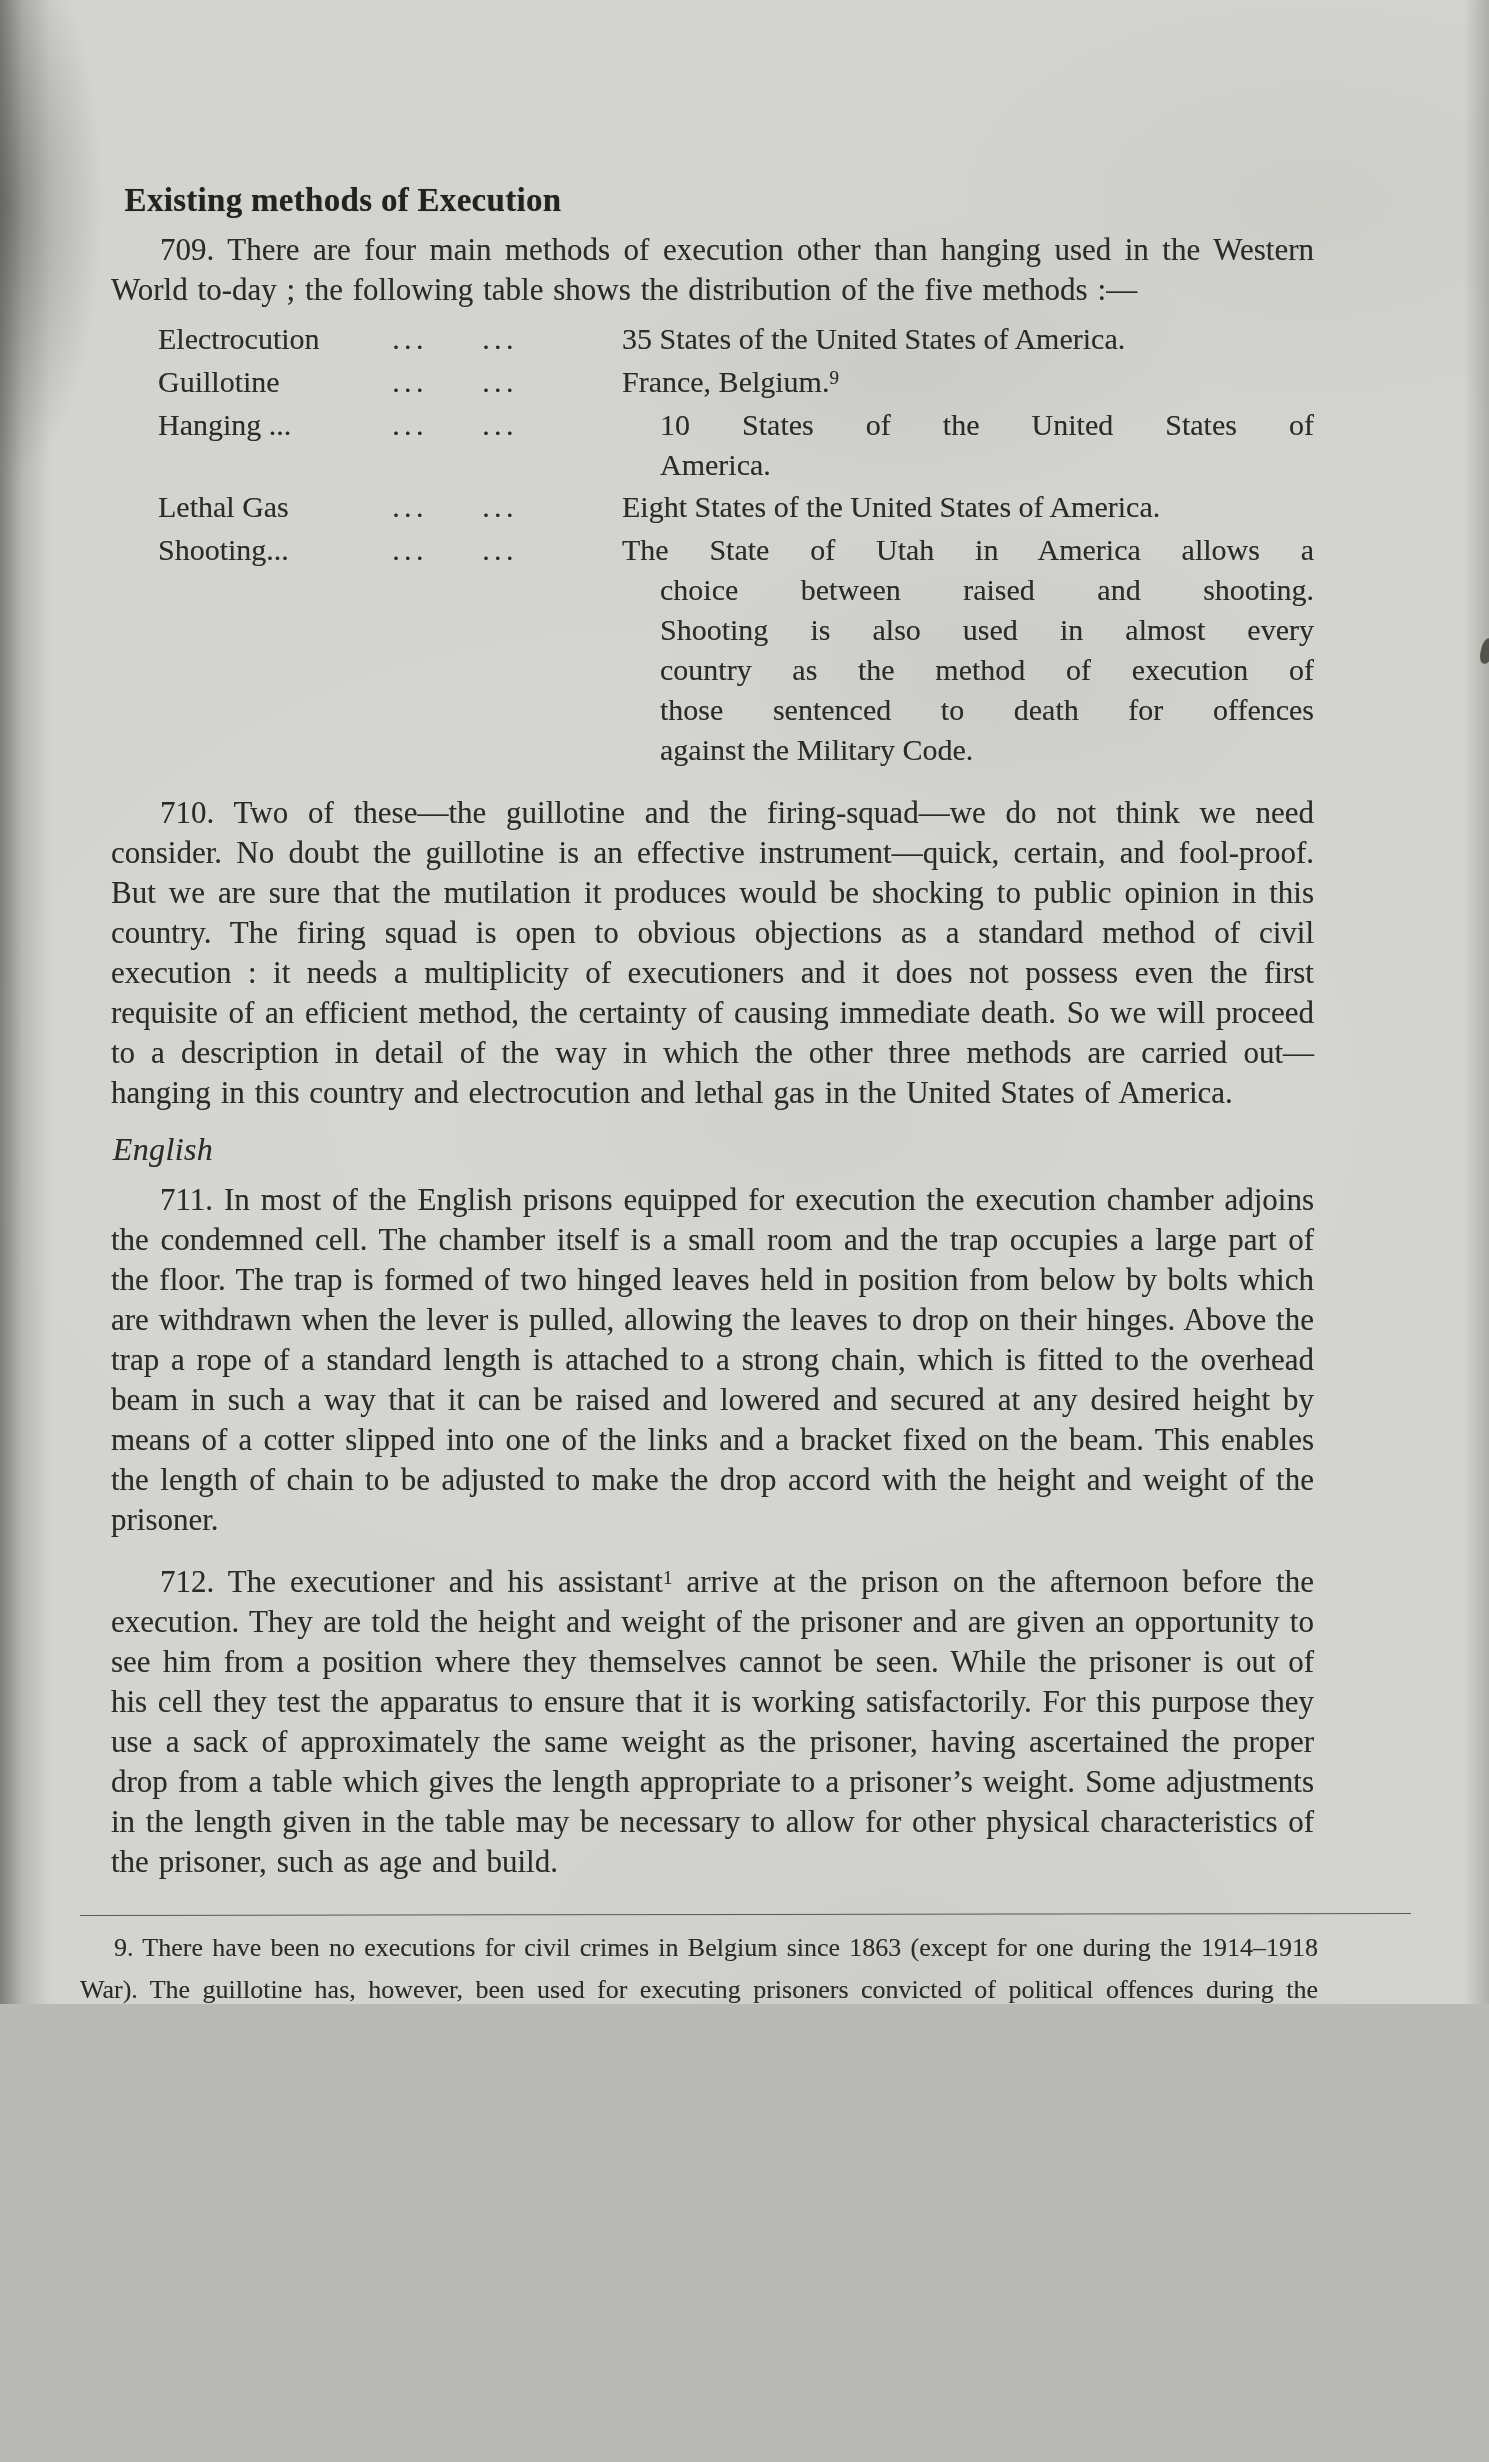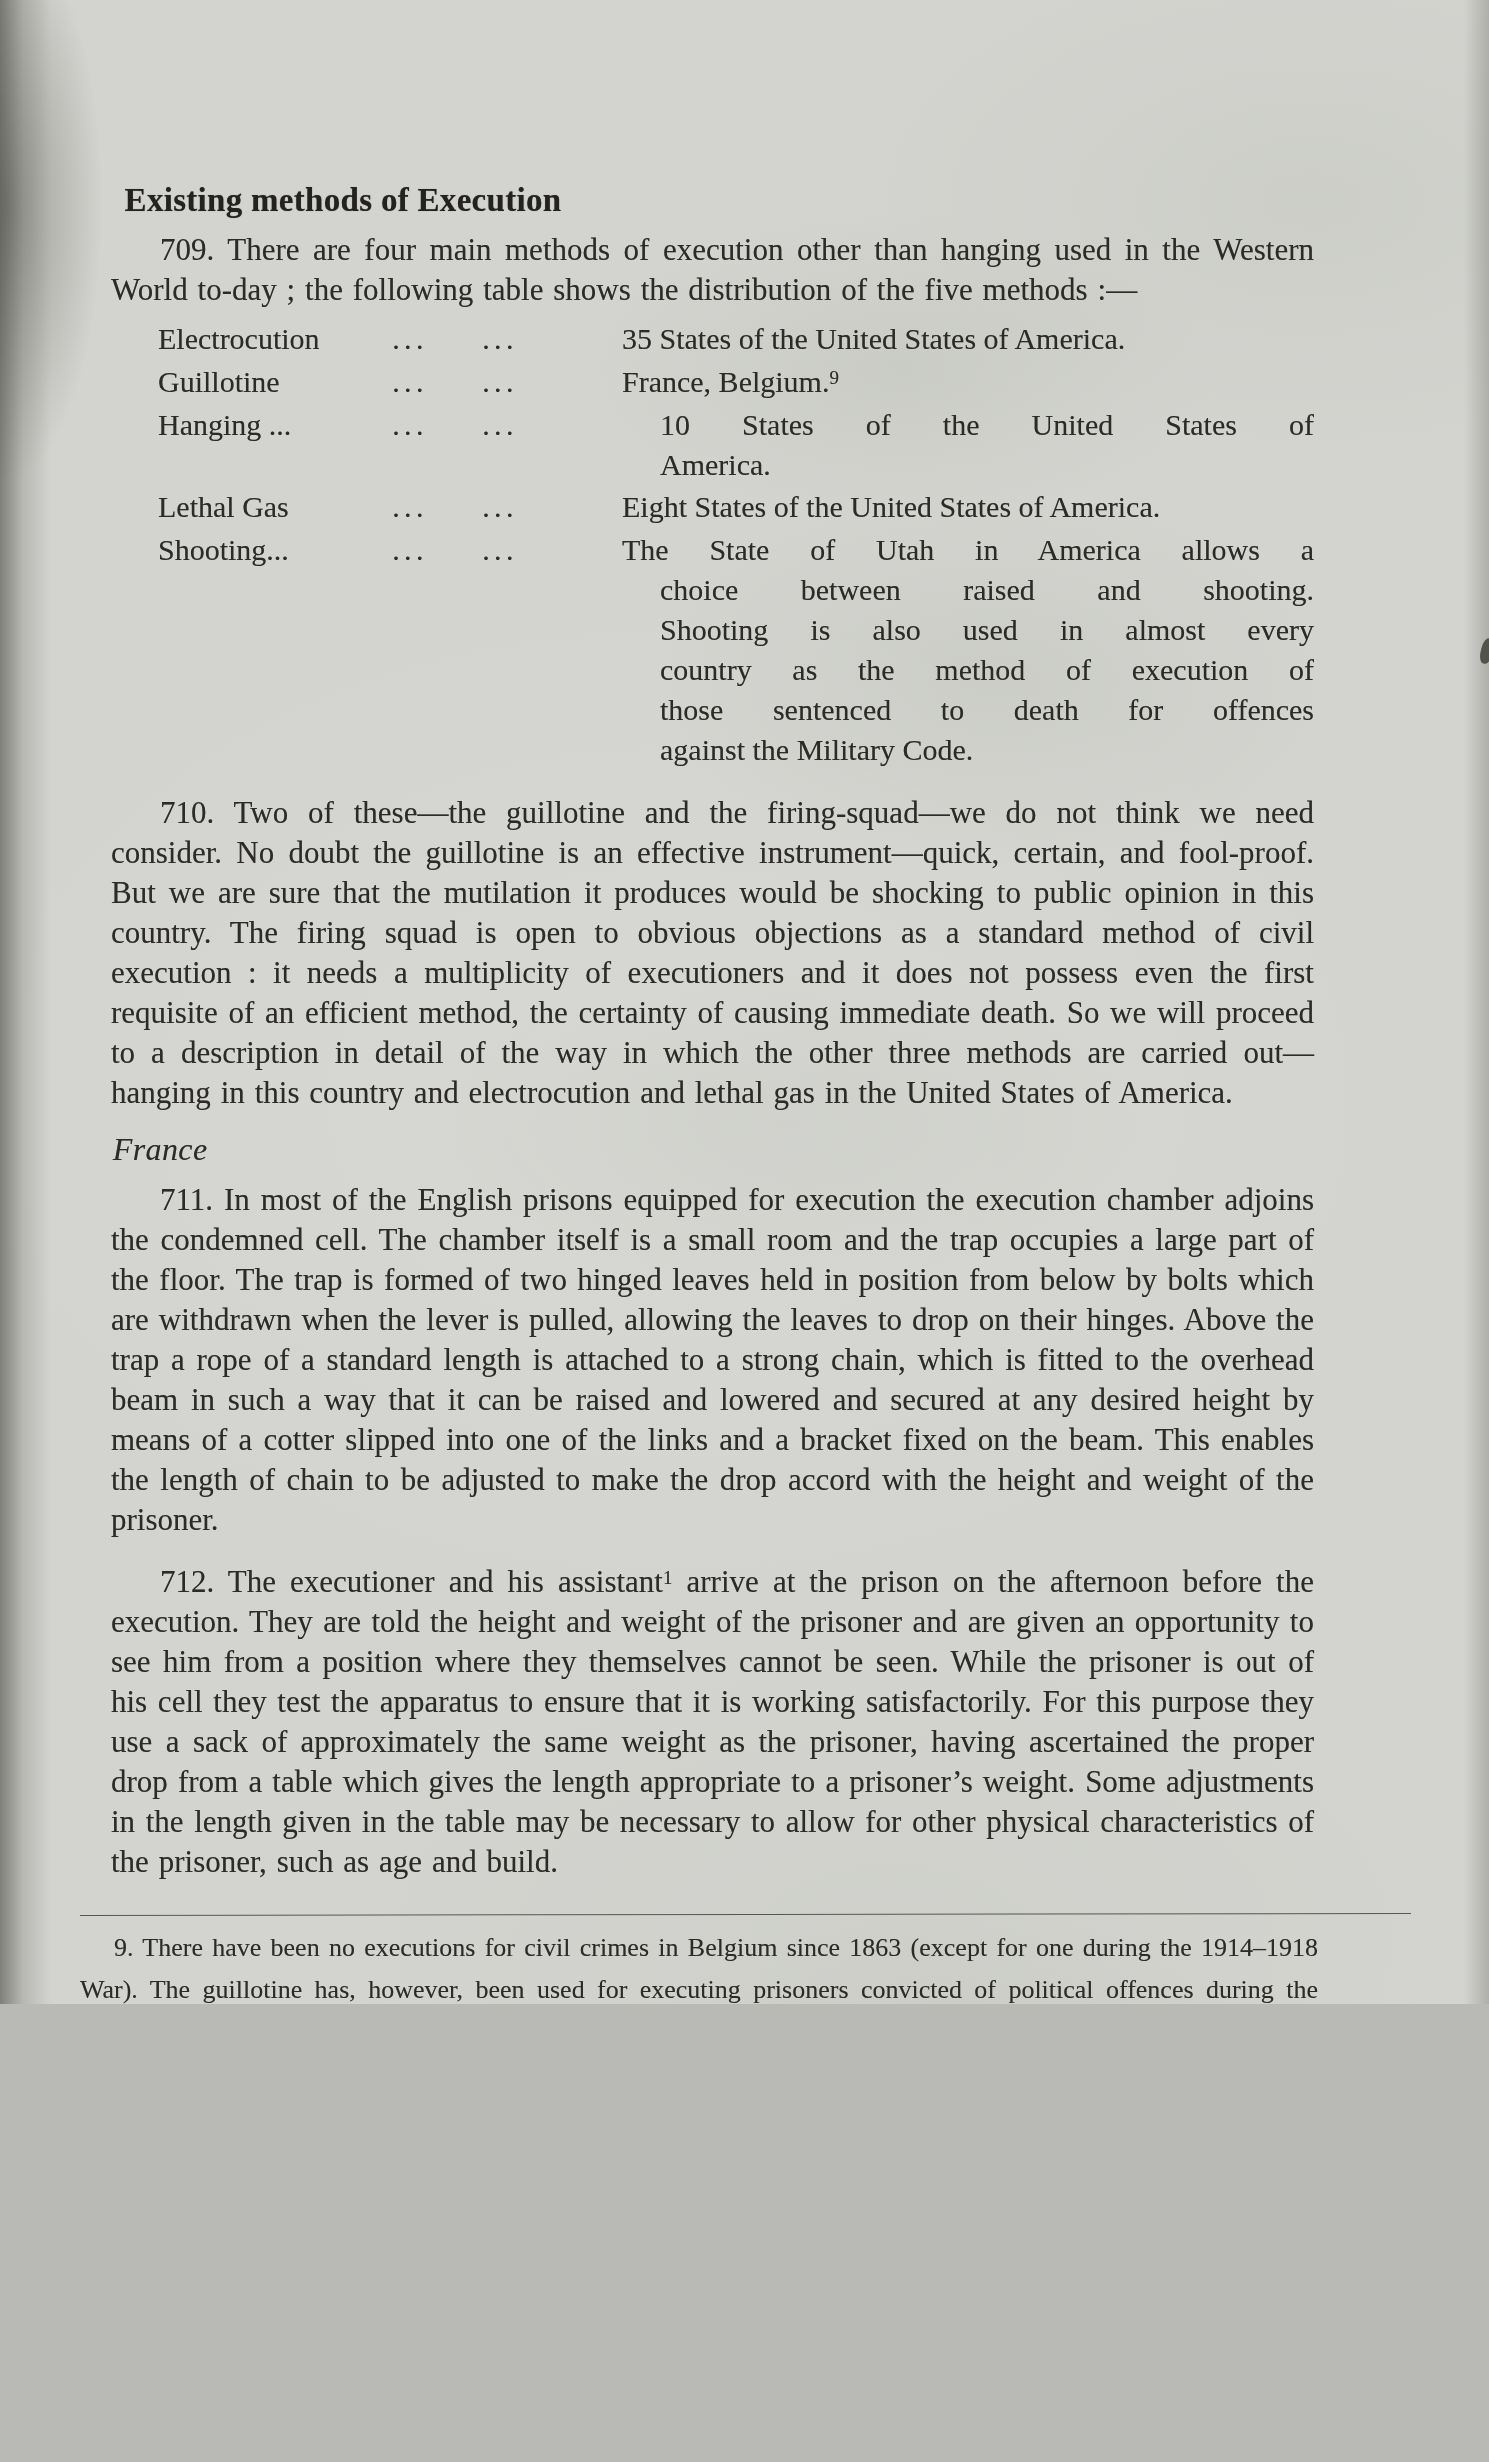--- a/index.html
+++ b/index.html
@@ -165,21 +165,21 @@
           <div class="desc-line cont jst">country as the method of execution of</div>
           <div class="desc-line cont jst">those sentenced to death for offences</div>
           <div class="desc-line cont">against the Military Code.</div>
         </span>
       </div>
 
     </div>
 
     <p class="body-par" id="p710">710. Two of these—the guillotine and the firing-squad—we do not think we need consider.  No doubt the guillotine is an effective instrument—quick, certain, and fool-proof.  But we are sure that the mutilation it produces would be shocking to public opinion in this country.  The firing squad is open to obvious objections as a standard method of civil execution :  it needs a multiplicity of executioners and it does not possess even the first requisite of an efficient method, the certainty of causing immediate death.  So we will proceed to a description in detail of the way in which the other three methods are carried out—hanging in this country and electrocution and lethal gas in the United States of America.</p>
 
-    <h2 class="section-heading">France</h2>
+    <h2 class="section-heading">English</h2>
 
     <p class="body-par" id="p711">711. In most of the English prisons equipped for execution the execution chamber adjoins the condemned cell.  The chamber itself is a small room and the trap occupies a large part of the floor.  The trap is formed of two hinged leaves held in position from below by bolts which are withdrawn when the lever is pulled, allowing the leaves to drop on their hinges.  Above the trap a rope of a standard length is attached to a strong chain, which is fitted to the overhead beam in such a way that it can be raised and lowered and secured at any desired height by means of a cotter slipped into one of the links and a bracket fixed on the beam.  This enables the length of chain to be adjusted to make the drop accord with the height and weight of the prisoner.</p>
 
     <p class="body-par" id="p712"><span>712. The executioner and his assistant</span><sup class="fnref">1</sup><span> arrive at the prison on the afternoon before the execution.  They are told the height and weight of the prisoner and are given an opportunity to see him from a position where they themselves cannot be seen.  While the prisoner is out of his cell they test the apparatus to ensure that it is working satisfactorily.  For this purpose they use a sack of approximately the same weight as the prisoner, having ascertained the proper drop from a table which gives the length appropriate to a prisoner’s weight.  Some adjustments in the length given in the table may be necessary to allow for other physical characteristics of the prisoner, such as age and build.</span></p>
 
     <div class="footnote-rule"></div>
 
     <div class="footnotes">
       <p class="footnote">9. There have been no executions for civil crimes in Belgium since 1863 (except for one during the 1914–1918 War).  The guillotine has, however, been used for executing prisoners convicted of political offences during the second World War.</p>
       <p class="footnote">1. See paragraphs 751 and 770 for the method of appointment of executioners.</p>

